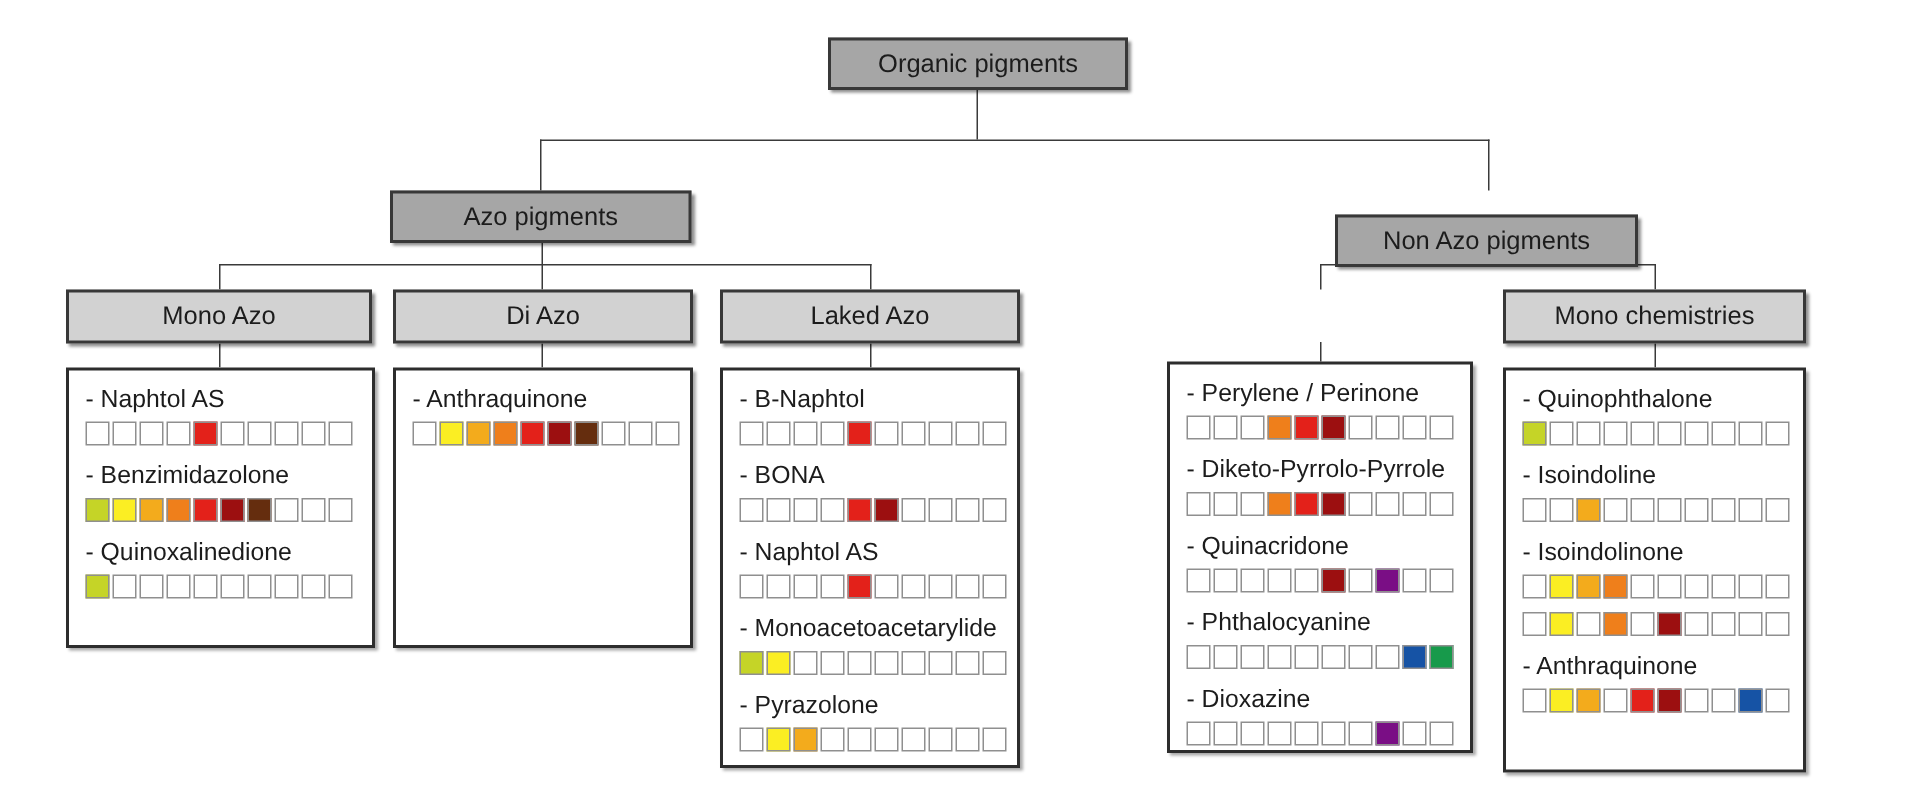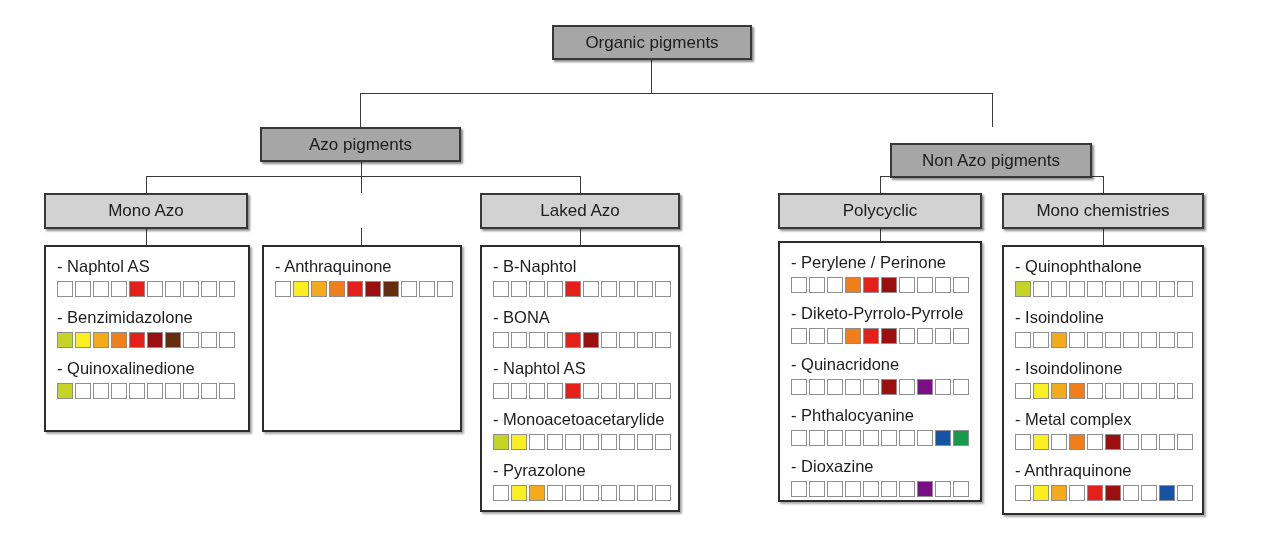--- a/index.html
+++ b/index.html
@@ -62,26 +62,26 @@
   <div class="node dark" style="left:260px;top:127px;width:201px;height:35px;">
     <span>Azo pigments</span>
   </div>
   <div class="node dark" style="left:890px;top:143px;width:202px;height:35px;">
     <span>Non Azo pigments</span>
   </div>
 
   <div class="node light" style="left:44px;top:193px;width:204px;height:36px;">
     <span>Mono Azo</span>
   </div>
+  <div class="node light" style="left:262px;top:193px;width:200px;height:36px;">
+    <span>Di Azo</span>
+  </div>
   <div class="node light" style="left:480px;top:193px;width:200px;height:36px;">
     <span>Laked Azo</span>
   </div>
-  <div class="node light" style="left:778px;top:193px;width:204px;height:36px;">
-    <span>Polycyclic</span>
-  </div>
   <div class="node light" style="left:1002px;top:193px;width:202px;height:36px;">
     <span>Mono chemistries</span>
   </div>
 
   <div class="panel" style="left:44px;top:245px;width:206px;height:187px;">
       <div class="item">
         <div class="item-label">- Naphtol AS</div>
         <div class="swatch-row">
           <span class="swatch" style="background: rgb(255, 255, 255);"></span>
           <span class="swatch" style="background: rgb(255, 255, 255);"></span>
@@ -337,21 +337,20 @@
           <span class="swatch" style="background: rgb(239, 127, 27);"></span>
           <span class="swatch" style="background: rgb(255, 255, 255);"></span>
           <span class="swatch" style="background: rgb(255, 255, 255);"></span>
           <span class="swatch" style="background: rgb(255, 255, 255);"></span>
           <span class="swatch" style="background: rgb(255, 255, 255);"></span>
           <span class="swatch" style="background: rgb(255, 255, 255);"></span>
           <span class="swatch" style="background: rgb(255, 255, 255);"></span>
         </div>
       </div>
       <div class="item">
-        <div class="item-label">- Metal complex</div>
         <div class="swatch-row">
           <span class="swatch" style="background: rgb(255, 255, 255);"></span>
           <span class="swatch" style="background: rgb(251, 238, 35);"></span>
           <span class="swatch" style="background: rgb(255, 255, 255);"></span>
           <span class="swatch" style="background: rgb(239, 127, 27);"></span>
           <span class="swatch" style="background: rgb(255, 255, 255);"></span>
           <span class="swatch" style="background: rgb(156, 15, 16);"></span>
           <span class="swatch" style="background: rgb(255, 255, 255);"></span>
           <span class="swatch" style="background: rgb(255, 255, 255);"></span>
           <span class="swatch" style="background: rgb(255, 255, 255);"></span>

